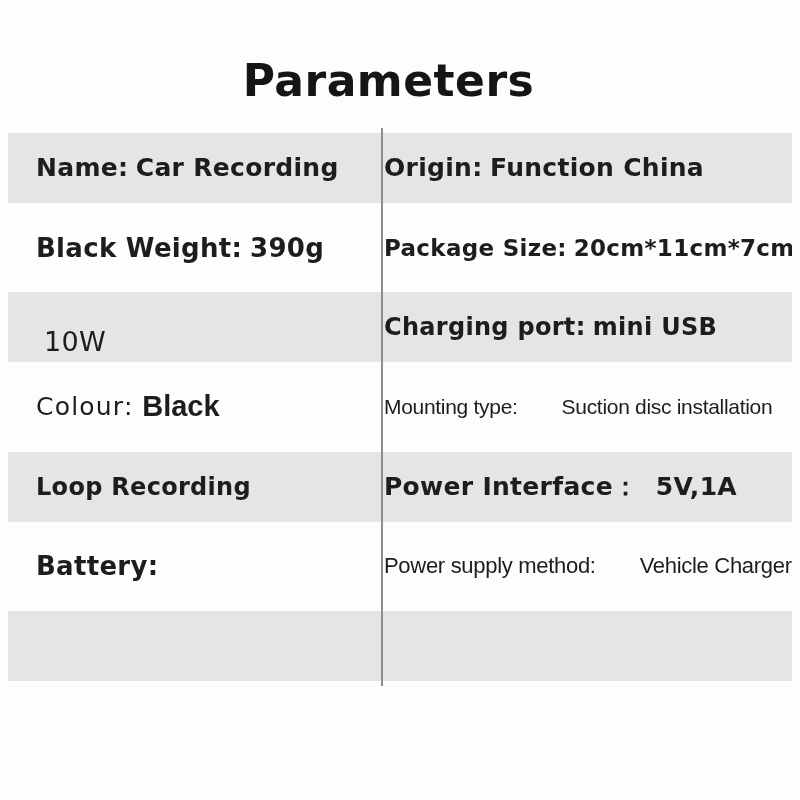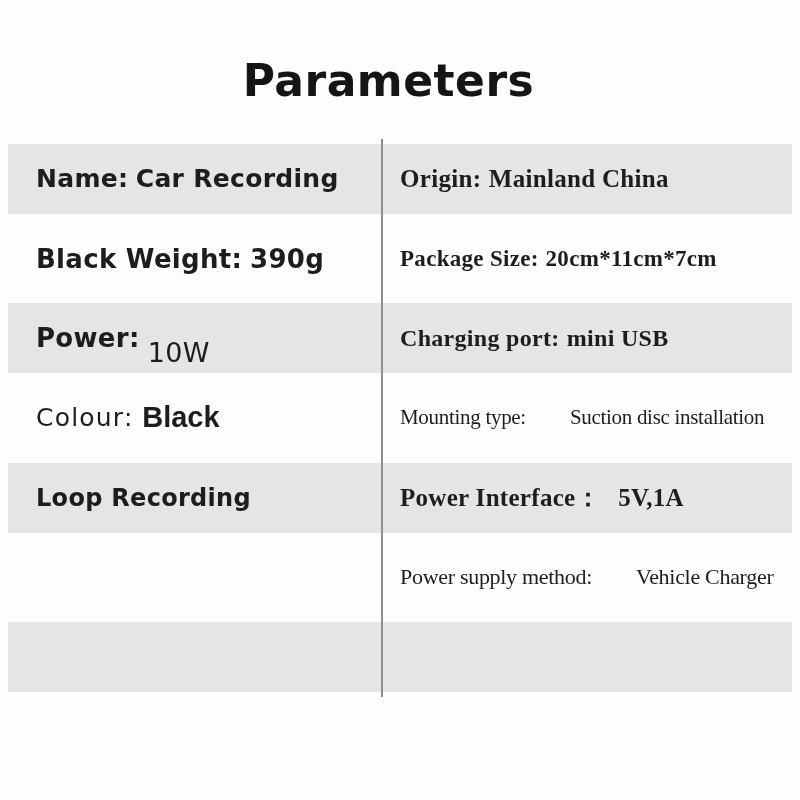--- a/index.html
+++ b/index.html
@@ -11,34 +11,34 @@
     position:relative;overflow:hidden;
   }
   .page-title{
     position:absolute;top:57px;left:0;right:23px;
     margin:0;text-align:center;
     font-family:"DejaVu Sans",sans-serif;
     font-size:44px;font-weight:700;letter-spacing:.5px;
     color:#151515;line-height:1.1;
   }
   .spec-table{
-    position:absolute;top:139px;left:8px;right:8px;height:558px;
+    position:absolute;top:128px;left:8px;right:8px;height:558px;
     display:grid;grid-template-rows:repeat(7,1fr);
   }
   .row{display:grid;grid-template-columns:374px 1fr;}
   .row.gray{
     background:#e7e5e3;
     box-shadow:inset 0 5px 0 #fdfdfc, inset 0 -5px 0 #fdfdfc;
   }
   .cell{
     display:flex;align-items:center;
     white-space:nowrap;overflow:hidden;
   }
   .cell.l{padding-left:28px;}
-  .cell.r{padding-left:18px;font-family:Liberation Serif, serif;}
+  .cell.r{padding-left:2px;}
   .divider{
     position:absolute;top:0;bottom:0;left:373px;width:2px;
     background:#8e8e8e;
   }
   
   .f-geo{font-family:"DejaVu Sans",sans-serif;font-weight:700;letter-spacing:.3px;}
   .f-plain{font-family:"Liberation Sans",sans-serif;font-weight:400;letter-spacing:-0.3px;gap:44px;}
   .sz21{font-size:21px}.sz22{font-size:22px}.sz23{font-size:23px}
   .sz24{font-size:24px}.sz25{font-size:25px}.sz26{font-size:26px}
   .gap{margin-left:.3em}
@@ -54,38 +54,37 @@
 
 <div class="spec-table">
 
   <div class="row gray">
     <div class="cell l f-geo sz25">
       <span>Name:</span>
       <span class="gap">Car Recording</span>
     </div>
     <div class="cell r f-geo sz25">
       <span>Origin:</span>
-      <span class="gap">Mainland China</span>
+      <span class="gap">Function China</span>
     </div>
   </div>
 
   <div class="row">
     <div class="cell l f-geo sz26">
       <span>Black Weight:</span>
       <span class="gap">390g</span>
     </div>
     <div class="cell r f-geo sz23">
       <span>Package Size:</span>
       <span class="gap">20cm*11cm*7cm</span>
     </div>
   </div>
 
   <div class="row gray">
     <div class="cell l f-geo sz26">
-      <span>Power:</span>
       <span class="gap val-light">10W</span>
     </div>
     <div class="cell r f-geo sz24">
       <span>Charging port:</span>
       <span class="gap">mini USB</span>
     </div>
   </div>
 
   <div class="row">
     <div class="cell l f-geo sz25">
@@ -103,20 +102,21 @@
       <span>Loop Recording</span>
     </div>
     <div class="cell r f-geo sz25">
       <span>Power Interface：</span>
       <span class="gap-wide">5V,1A</span>
     </div>
   </div>
 
   <div class="row">
     <div class="cell l f-geo sz26">
+      <span>Battery:</span>
     </div>
     <div class="cell r f-plain sz22">
       <span>Power supply method:</span>
       <span>Vehicle Charger</span>
     </div>
   </div>
 
   <div class="row gray">
     <div class="cell l"></div>
     <div class="cell r"></div>

